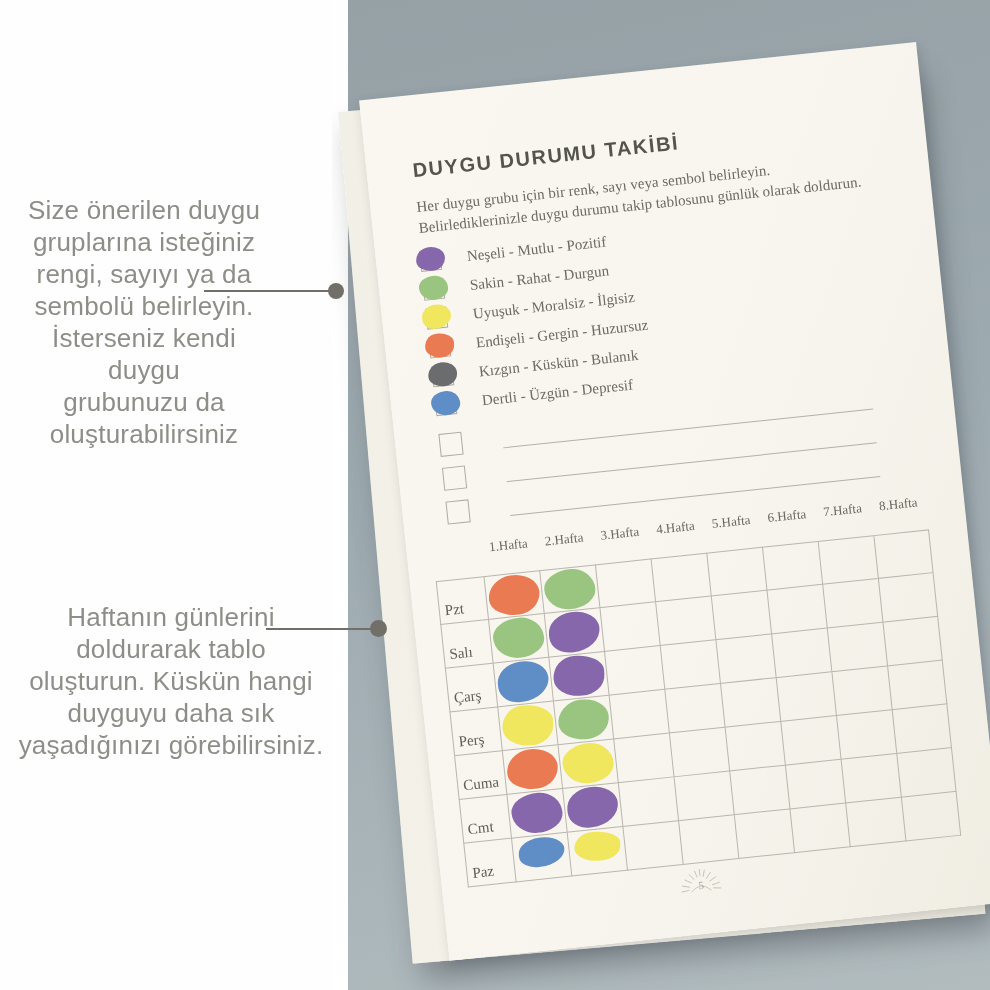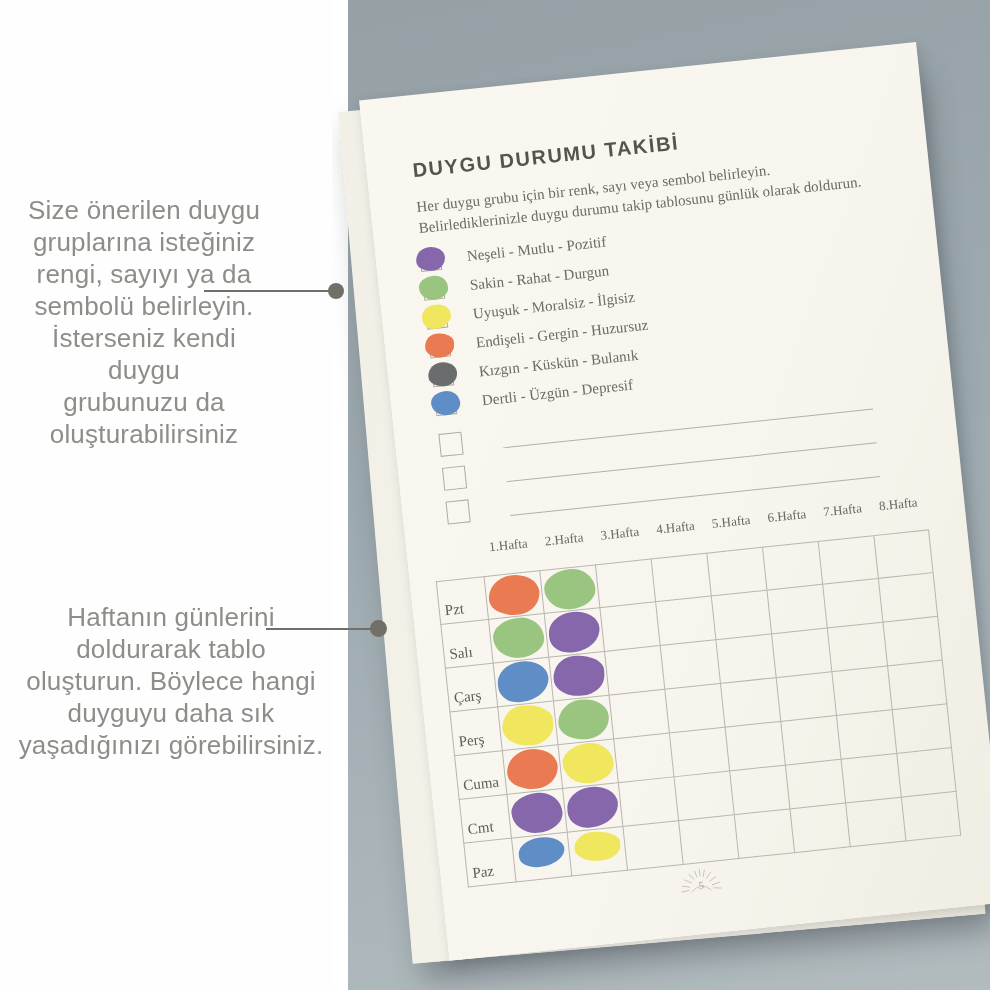--- a/index.html
+++ b/index.html
@@ -270,21 +270,21 @@
   <div class="left-panel">
     <div class="note note1">Size önerilen duygu
 gruplarına isteğiniz
 rengi, sayıyı ya da
 sembolü belirleyin.
 İsterseniz kendi duygu
 grubunuzu da
 oluşturabilirsiniz</div>
     <div class="note note2">Haftanın günlerini
 doldurarak tablo
-oluşturun. Böylece hangi
+oluşturun. Küskün hangi
 duyguyu daha sık
 yaşadığınızı görebilirsiniz.</div>
   </div>
 
   <div class="conn conn1"></div>
   <div class="dot dot1"></div>
   <div class="conn conn2"></div>
   <div class="dot dot2"></div>
 </div>
 

